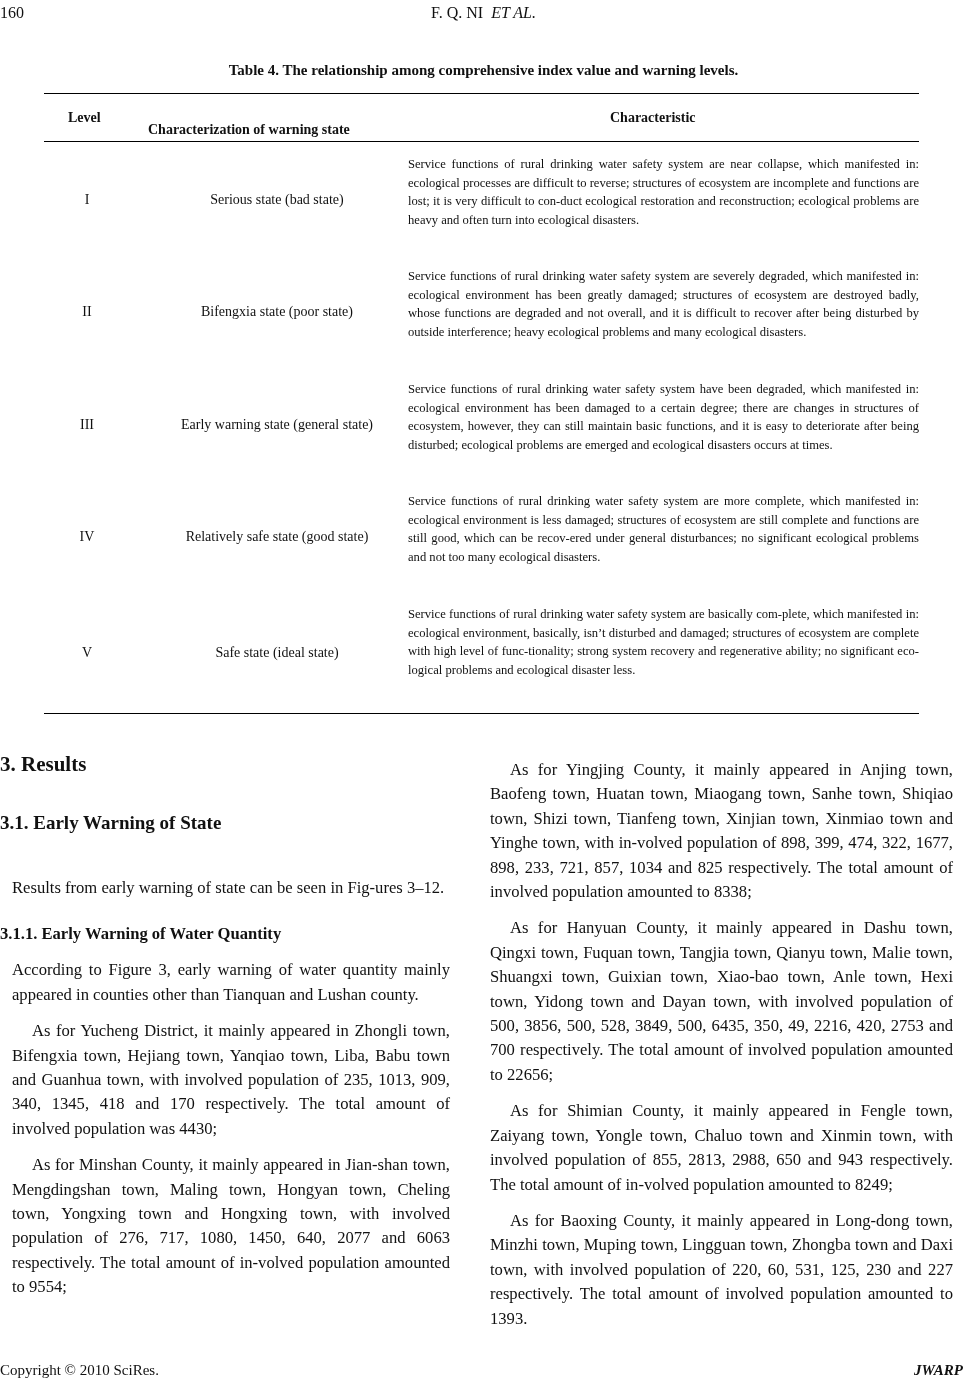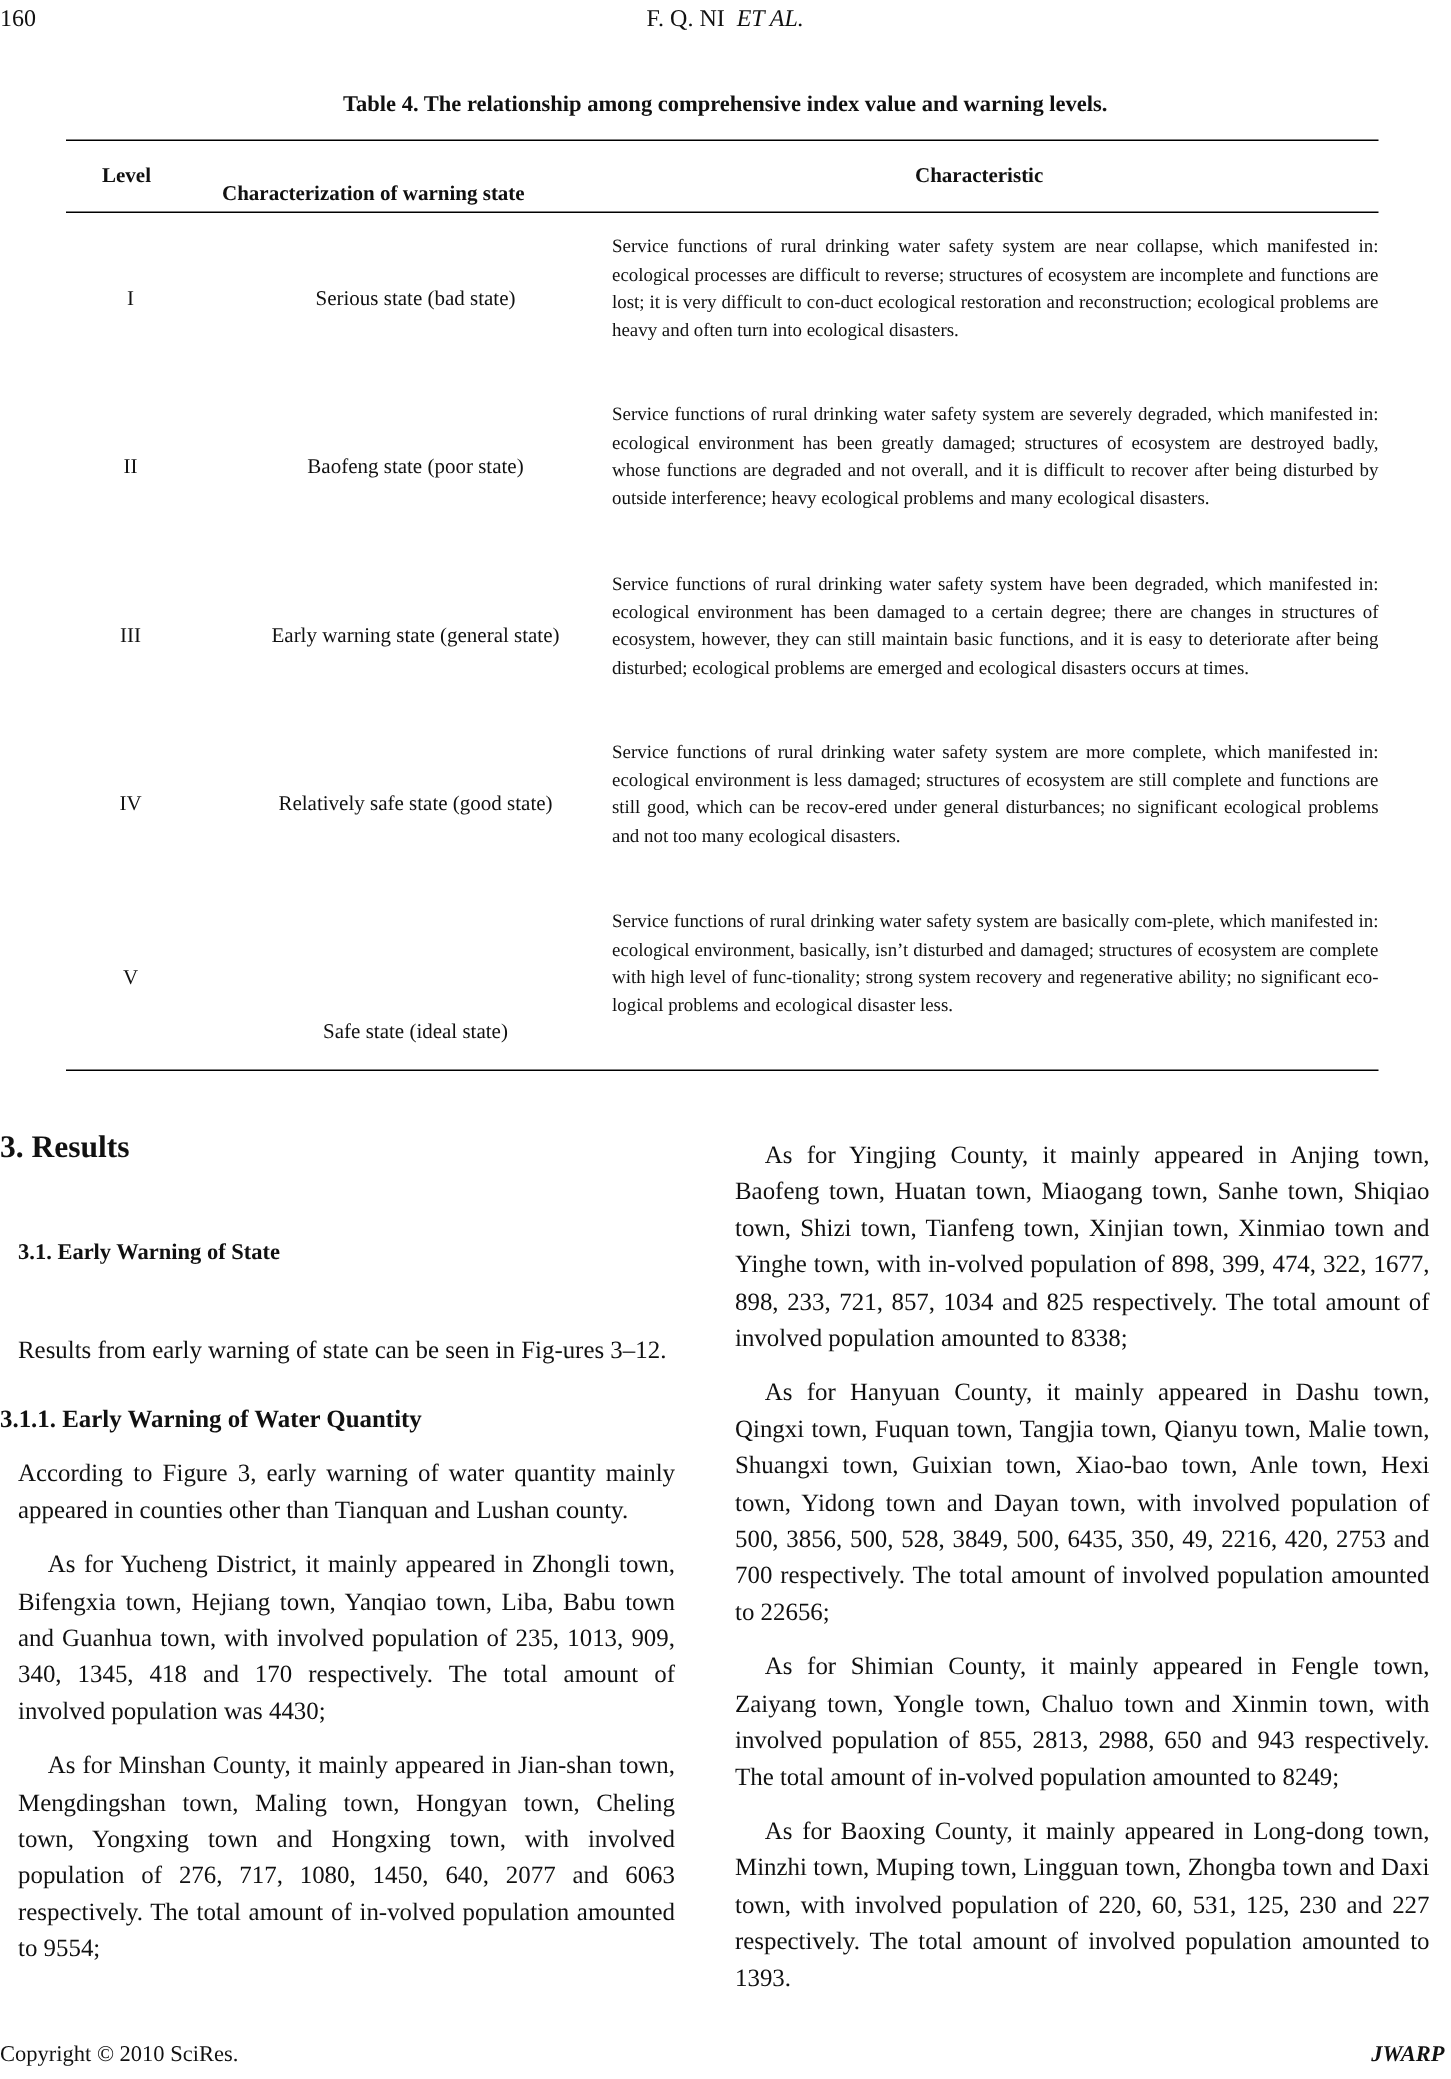--- a/index.html
+++ b/index.html
@@ -30,21 +30,21 @@
   .cell-state { position: absolute; left: 98px; width: 270px; text-align: center; font-size: 14px; }
   .cell-desc {
     position: absolute; left: 364px; width: 511px; font-size: 12.6px; line-height: 18.6px;
     text-align: justify; hyphens: manual;
   }
 
   .col { position: absolute; width: 462px; font-size: 16.6px; line-height: 24.4px; text-align: justify; }
   .col.left { left: 0; top: 748px; }
   .col.right { left: 478px; top: 746px; width: 487px; }
   .h1 { font-weight: bold; font-size: 21px; margin: 0; height: 60px; line-height: 32px; }
-  .h2 { font-weight: bold; font-size: 15px; margin: 12px; height: 56px; line-height: 30px; }
+  .h2 { font-weight: bold; font-size: 19px; margin: 0; height: 56px; line-height: 30px; }
   .h3 { font-weight: bold; font-size: 16.6px; margin: 0; line-height: 24px; }
   p { margin: 12px; }
   .indent { text-indent: 1.2em; }
   .gap-after { margin-bottom: 22px; }
 
   .footer-left { position: absolute; left: 0; top: 1362px; font-size: 15px; }
   .footer-right { position: absolute; right: 4px; top: 1362px; font-size: 15px; font-weight: bold; font-style: italic; }
 </style>
 </head>
 <body>
@@ -61,36 +61,36 @@
 <div class="thead th-charac">Characteristic</div>
 <div class="rule head"></div>
 
 <div class="trow" style="top:155px;">
   <div class="cell-level" style="top:37px;">I</div>
   <div class="cell-state" style="top:37px;">Serious state (bad state)</div>
   <div class="cell-desc">Service functions of rural drinking water safety system are near collapse, which manifested in: ecological processes are difficult to reverse; structures of ecosystem are incomplete and functions are lost; it is very difficult to con-duct ecological restoration and reconstruction; ecological problems are heavy and often turn into ecological disasters.</div>
 </div>
 <div class="trow" style="top:267px;">
   <div class="cell-level" style="top:37px;">II</div>
-  <div class="cell-state" style="top:37px;">Baofeng state (poor state)</div>
+  <div class="cell-state" style="top:37px;">Bifengxia state (poor state)</div>
   <div class="cell-desc">Service functions of rural drinking water safety system are severely degraded, which manifested in: ecological environment has been greatly damaged; structures of ecosystem are destroyed badly, whose functions are degraded and not overall, and it is difficult to recover after being disturbed by outside interference; heavy ecological problems and many ecological disasters.</div>
 </div>
 <div class="trow" style="top:380px;">
   <div class="cell-level" style="top:37px;font-family:Liberation Serif, serif;">III</div>
   <div class="cell-state" style="top:37px;">Early warning state (general state)</div>
   <div class="cell-desc">Service functions of rural drinking water safety system have been degraded, which manifested in: ecological environment has been damaged to a certain degree; there are changes in structures of ecosystem, however, they can still maintain basic functions, and it is easy to deteriorate after being disturbed; ecological problems are emerged and ecological disasters occurs at times.</div>
 </div>
 <div class="trow" style="top:492px;">
   <div class="cell-level" style="top:37px;">IV</div>
   <div class="cell-state" style="top:37px;">Relatively safe state (good state)</div>
   <div class="cell-desc">Service functions of rural drinking water safety system are more complete, which manifested in: ecological environment is less damaged; structures of ecosystem are still complete and functions are still good, which can be recov-ered under general disturbances; no significant ecological problems and not too many ecological disasters.</div>
 </div>
 <div class="trow" style="top:605px;">
   <div class="cell-level" style="top:40px;">V</div>
-  <div class="cell-state" style="top:40px;margin-top:36px;">Safe state (ideal state)</div>
+  <div class="cell-state" style="top:40px;">Safe state (ideal state)</div>
   <div class="cell-desc">Service functions of rural drinking water safety system are basically com-plete, which manifested in: ecological environment, basically, isn’t disturbed and damaged; structures of ecosystem are complete with high level of func-tionality; strong system recovery and regenerative ability; no significant eco-logical problems and ecological disaster less.</div>
 </div>
 <div class="rule bottom"></div>
 
 <div class="col left">
   <h2 class="h1">3. Results</h2>
   <h3 class="h2">3.1. Early Warning of State</h3>
   <p class="gap-after">Results from early warning of state can be seen in Fig-ures 3–12.</p>
   <h4 class="h3">3.1.1. Early Warning of Water Quantity</h4>
   <p>According to Figure 3, early warning of water quantity mainly appeared in counties other than Tianquan and Lushan county.</p>

